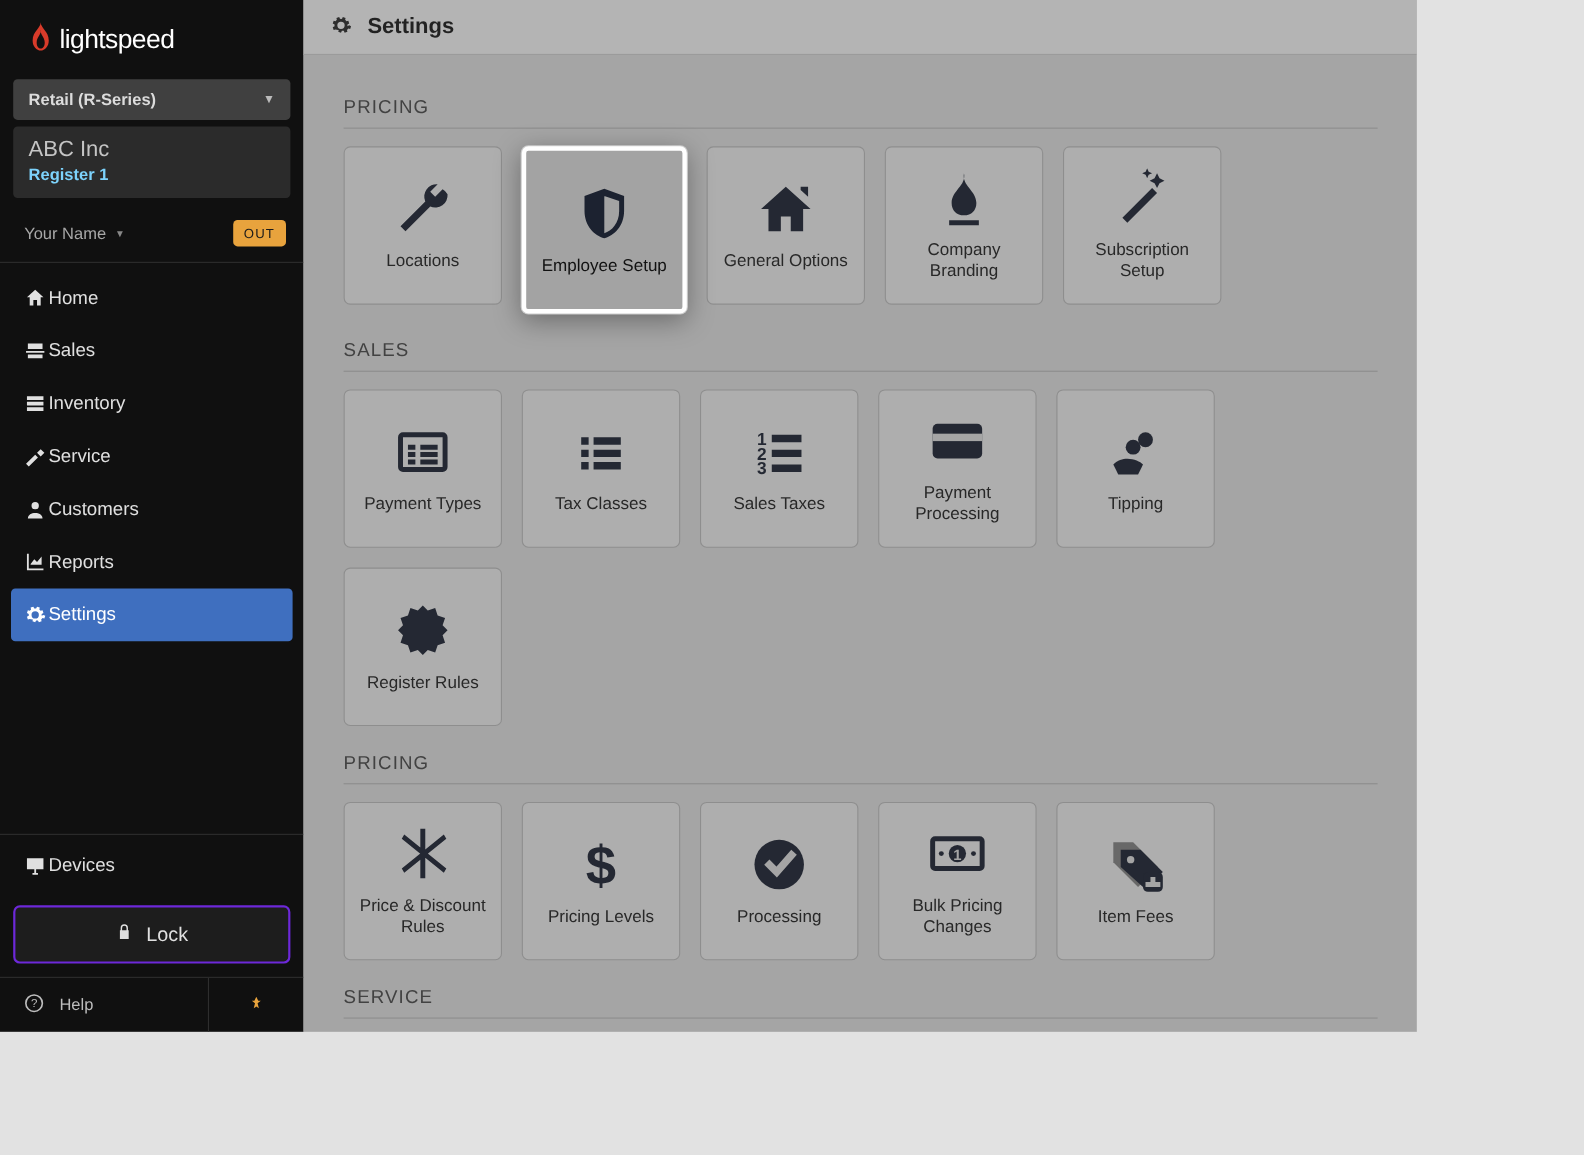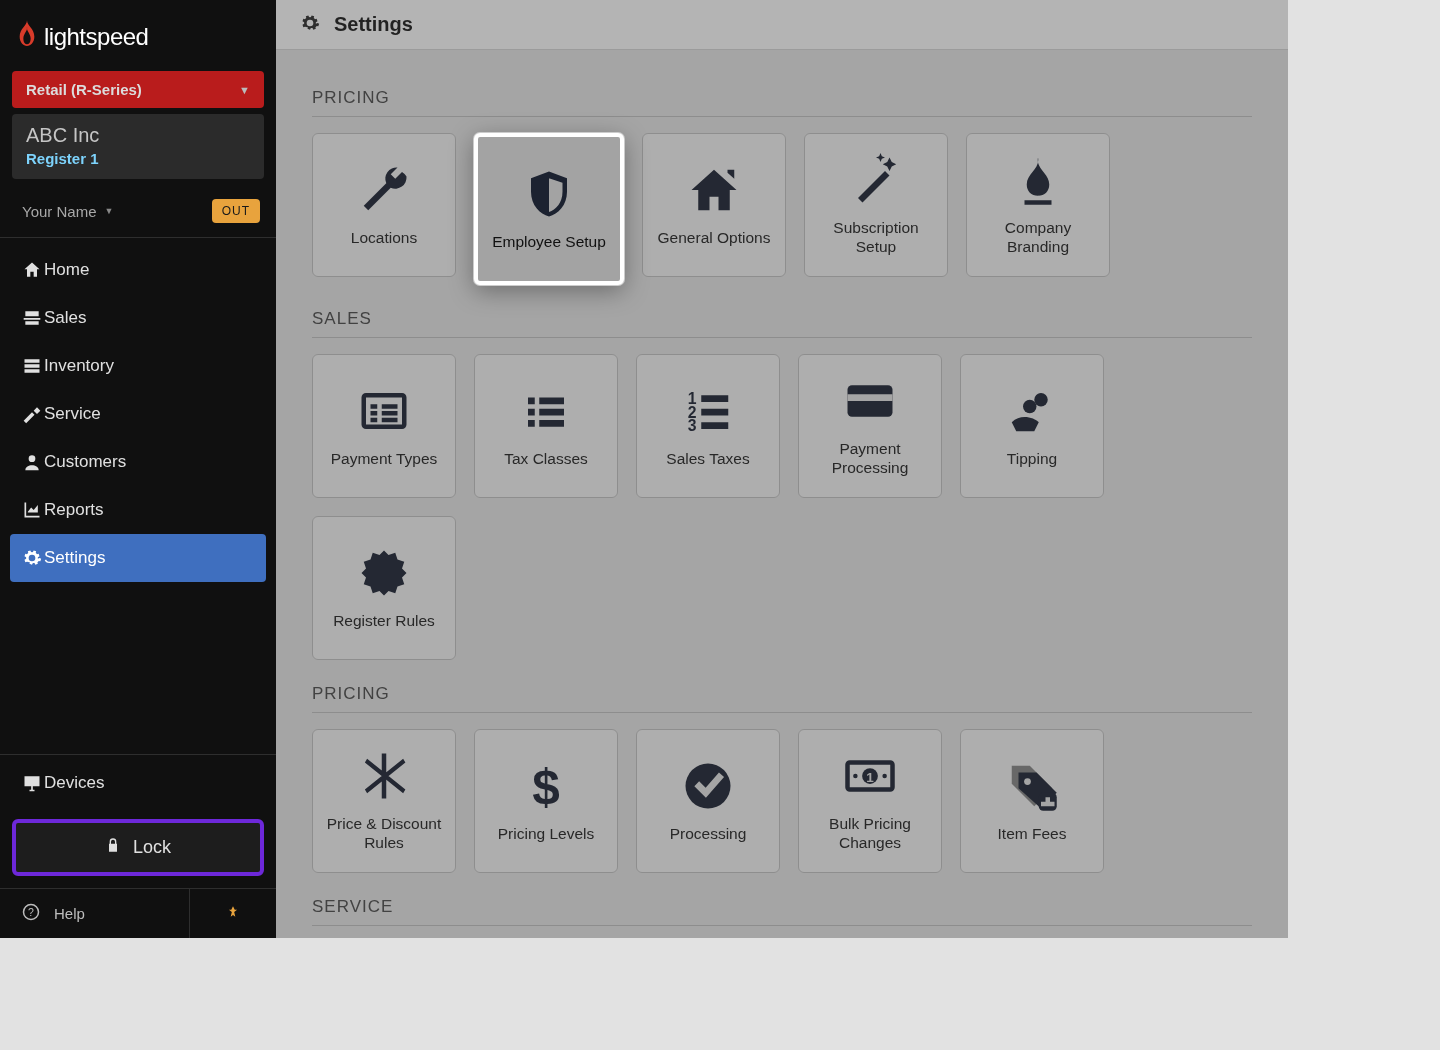--- a/index.html
+++ b/index.html
@@ -23,28 +23,28 @@
     background: #101010;
     color: #e0e0e0;
     display: flex;
     flex-direction: column;
     flex-shrink: 0;
   }
   .sidebar .logo-row {
     display: flex;
     align-items: center;
     gap: 6px;
-    padding: 20px 16px 8px 16px;
+    padding: 20px 16px 8px 26px;
   }
   .logo-row svg { width: 22px; height: 30px; }
   .logo-text { font-size: 24px; font-weight: 500; color: #fff; letter-spacing: -0.5px; }
 
   .series-select {
     margin: 10px 12px 6px 12px;
-    background: #b91c1c;
+    background: #404040;
     border-radius: 4px;
     padding: 10px 14px;
     display: flex;
     align-items: center;
     justify-content: space-between;
     font-weight: 600;
     color: #dcdcdc;
     cursor: pointer;
   }
   .series-select .caret { font-size: 11px; color: #bbb; }
@@ -95,21 +95,21 @@
   .nav-item.active { background: #3f6fbf; color: #fff; border-radius: 4px; margin: 0 10px; padding-left: 12px; }
   .nav-item .nav-icon { width: 20px; height: 20px; display: inline-flex; align-items: center; justify-content: center; }
   .nav-item .nav-icon svg { width: 20px; height: 20px; fill: currentColor; }
 
   .sidebar-bottom {
     border-top: 1px solid #2e2e2e;
   }
   .lock-btn {
     margin: 12px;
     background: #1d1d1d;
-    border: 4px solid #6d28d9;
+    border: 2px solid #6d28d9;
     border-radius: 6px;
     padding: 14px;
     display: flex;
     align-items: center;
     justify-content: center;
     gap: 12px;
     font-size: 18px;
     color: #e0e0e0;
     cursor: pointer;
   }
@@ -383,32 +383,32 @@
           <span class="tile-icon">
               <svg viewBox="0 0 24 24">
                 <path d="M12 3l10 9h-3v9h-5v-6h-4v6H5v-9H2zM18 3h3v4l-3-2.7z"></path>
               </svg>
             </span>
           <span class="tile-label">General Options</span>
         </div>
         <div class="tile">
           <span class="tile-icon">
               <svg viewBox="0 0 24 24">
+                <path d="M12 2c1 5-5 7-5 12 0 3 2 5 5 5s5-2 5-5c0-5-6-7-5-12zM6 21h12v2H6z"></path>
+              </svg>
+            </span>
+          <span class="tile-label">Company Branding</span>
+        </div>
+        <div class="tile">
+          <span class="tile-icon">
+              <svg viewBox="0 0 24 24">
                 <path d="M4 20l12-12 2 2L6 22zM18 2l1 2 2 1-2 1-1 2-1-2-2-1 2-1zM14 0l.6 1.4L16 2l-1.4.6L14 4l-.6-1.4L12 2l1.4-.6z"></path>
               </svg>
             </span>
           <span class="tile-label">Subscription Setup</span>
-        </div>
-        <div class="tile">
-          <span class="tile-icon">
-              <svg viewBox="0 0 24 24">
-                <path d="M12 2c1 5-5 7-5 12 0 3 2 5 5 5s5-2 5-5c0-5-6-7-5-12zM6 21h12v2H6z"></path>
-              </svg>
-            </span>
-          <span class="tile-label">Company Branding</span>
         </div>
       </div>
 
       <div class="section-title">SALES</div>
       <hr class="section-divider">
       <div class="tiles">
         <div class="tile">
           <span class="tile-icon">
               <svg viewBox="0 0 24 24">
                 <rect x="3" y="5" width="18" height="14" rx="1" fill="none" stroke="#1c2230" stroke-width="2"></rect>

